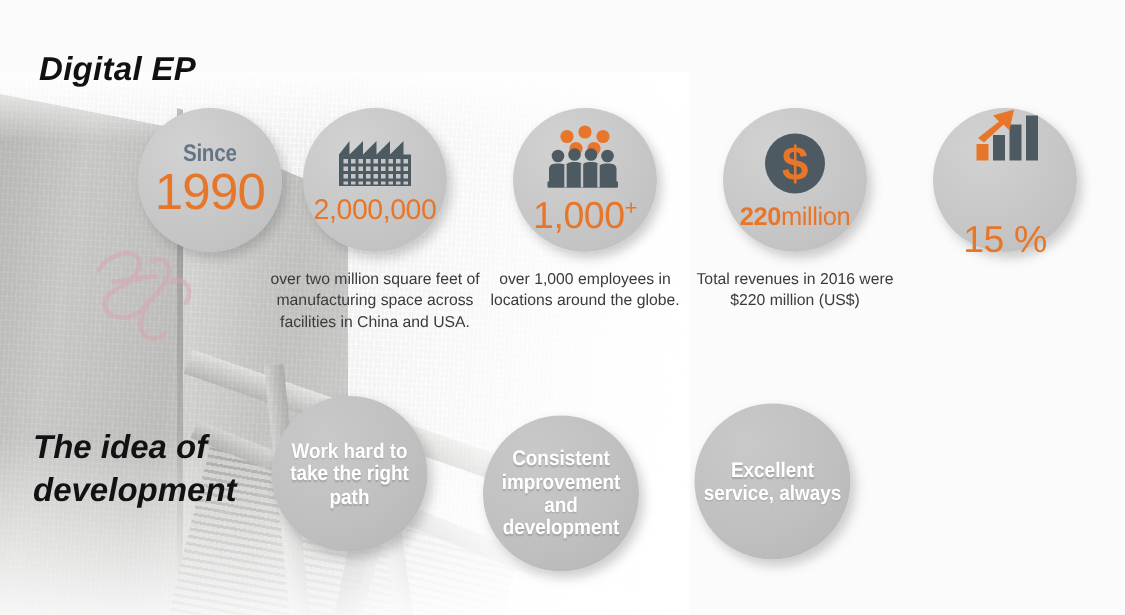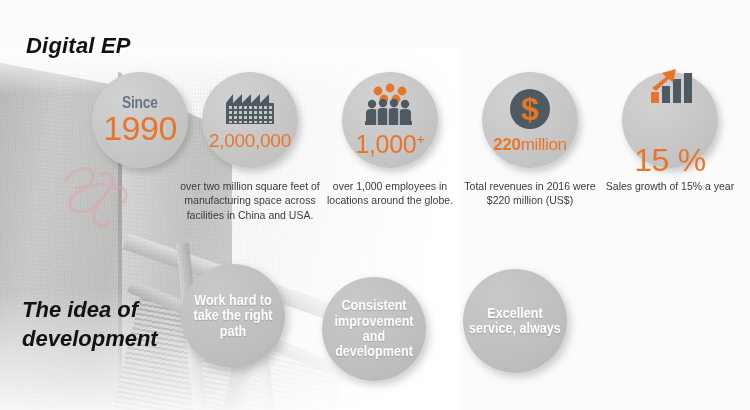--- a/index.html
+++ b/index.html
@@ -166,21 +166,20 @@
   #idea-heading {
     position: absolute;
     left: 22px;
     top: 283px;
     width: 170px;
     font-size: 22px;
     font-style: italic;
     font-weight: bold;
     color: #121212;
     line-height: 1.33;
-    margin-top: 12px;
   }
 
   
   .stat {
     position: absolute;
     width: 140px;
   }
   .stat-circle {
     position: relative;
     width: 96px;
@@ -224,21 +223,21 @@
     color: #e8762a;
     font-size: 19px;
     line-height: 1;
     letter-spacing: -.3px;
     margin-top: 5px;
     white-space: nowrap;
     text-align: center;
   }
   .big-value.employees { font-size: 25px; }
   .big-value.revenue   { font-size: 17px; }
-  .big-value.growth    { font-size: 32px; margin-top: 40px; }
+  .big-value.growth    { font-size: 25px; margin-top: 40px; }
   .big-value .sup {
     font-size: .58em;
     vertical-align: super;
   }
   .big-value .bold { font-weight: bold; }
 
   
   .icon-wrap { display: block; line-height: 0; }
 
   
@@ -408,21 +407,20 @@
         <svg width="48" height="40" viewBox="0 0 48 40">
           <rect x="5" y="28" width="8" height="11" fill="#e8762a"></rect>
           <rect x="16" y="22" width="8" height="17" fill="#4e5a61"></rect>
           <rect x="27" y="15" width="8" height="24" fill="#4e5a61"></rect>
           <rect x="38" y="9" width="8" height="30" fill="#4e5a61"></rect>
           <path fill="#e8762a" d="M6 24 L20 13 L16 9 L30 5 L27 19 L23 15 L10 27 Z"></path>
         </svg>
       </span>
       <div class="big-value growth">15 %</div>
     </div>
-    <div class="stat-caption">Sales growth of 15% a year</div>
   </div>
 
   <div id="idea-heading">The idea of development</div>
 
   <div class="value-circle" style="left:181px; top:264px; width:104px; height:104px; font-size:14px;">
     <span>Work hard to take the right path</span>
   </div>
 
   <div class="value-circle" style="left:322px; top:277px; width:104px; height:104px; font-size:14px;">
     <span>Consistent improvement and development</span>

